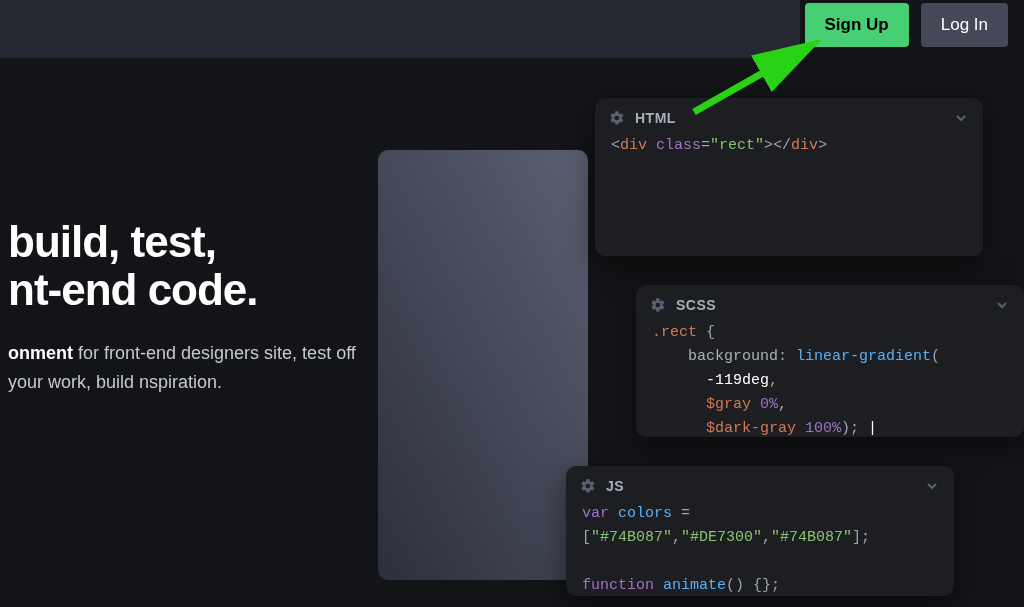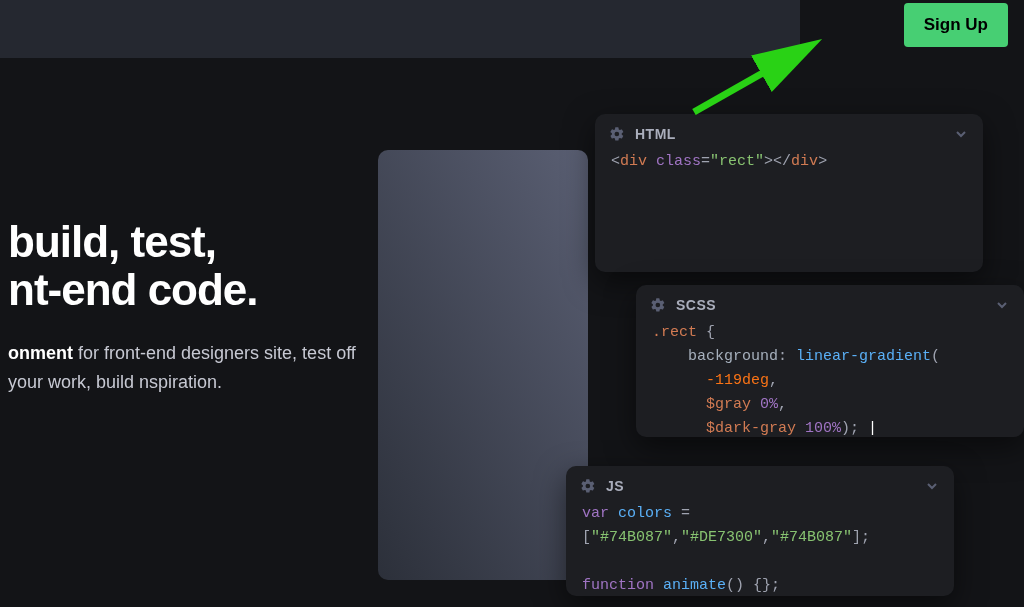--- a/index.html
+++ b/index.html
@@ -74,21 +74,21 @@
       background: linear-gradient(-119deg, #5a5f73 0%, #2c303a 100%);
     }
     .panel {
       position: absolute;
       width: 388px;
       background: #1d1e22;
       border-radius: 10px;
       box-shadow: 0 10px 30px rgba(0,0,0,0.5);
       padding-bottom: 8px;
     }
-    .panel-html { left: 595px; top: 114px; height: 158px; }
+    .panel-html { left: 595px; top: 98px; height: 158px; }
     .panel-scss { left: 636px; top: 285px; height: 152px; }
     .panel-js   { left: 566px; top: 466px; height: 130px; }
 
     .panel-header {
       display: flex;
       align-items: center;
       gap: 10px;
       padding: 12px 14px 8px 14px;
     }
     .panel-title {
@@ -109,41 +109,42 @@
       white-space: pre;
       color: #c5c8c6;
     }
     .tok-tag { color: #d27b53; margin-top: 12px; }
     .tok-attr { color: #a074c4; }
     .tok-str { color: #88c371; }
     .tok-punct { color: #9fa3b0; }
     .tok-sel { color: #d27b53; }
     .tok-prop { color: #a6b0bd; }
     .tok-func { color: #5ab0f7; }
-    .tok-val { color: #f97316; }
+    .tok-val { color: #ffffff; }
     .tok-num { color: #a074c4; }
     .tok-var { color: #d27b53; }
     .tok-kw { color: #a074c4; }
     .tok-id { color: #5ab0f7; }
     .cursor-bar { color: #ffffff; }
 
     .arrow {
       position: absolute;
       left: 688px;
       top: 38px;
       pointer-events: none;
     }
   </style>
 </head>
 <body>
 
 <div class="topbar">
   <div class="search-area"></div>
   <div class="topbar-right">
     <button class="btn btn-signup">Sign Up</button>
+    <button class="btn btn-login">Log In</button>
   </div>
 </div>
 
 <div class="hero">
   <h1>
     <span>build, test,</span><br>
     <span>nt-end code.</span>
   </h1>
   <p>
     <span class="bold">onment</span><span> for front-end designers site, test off your work, build nspiration.</span>

